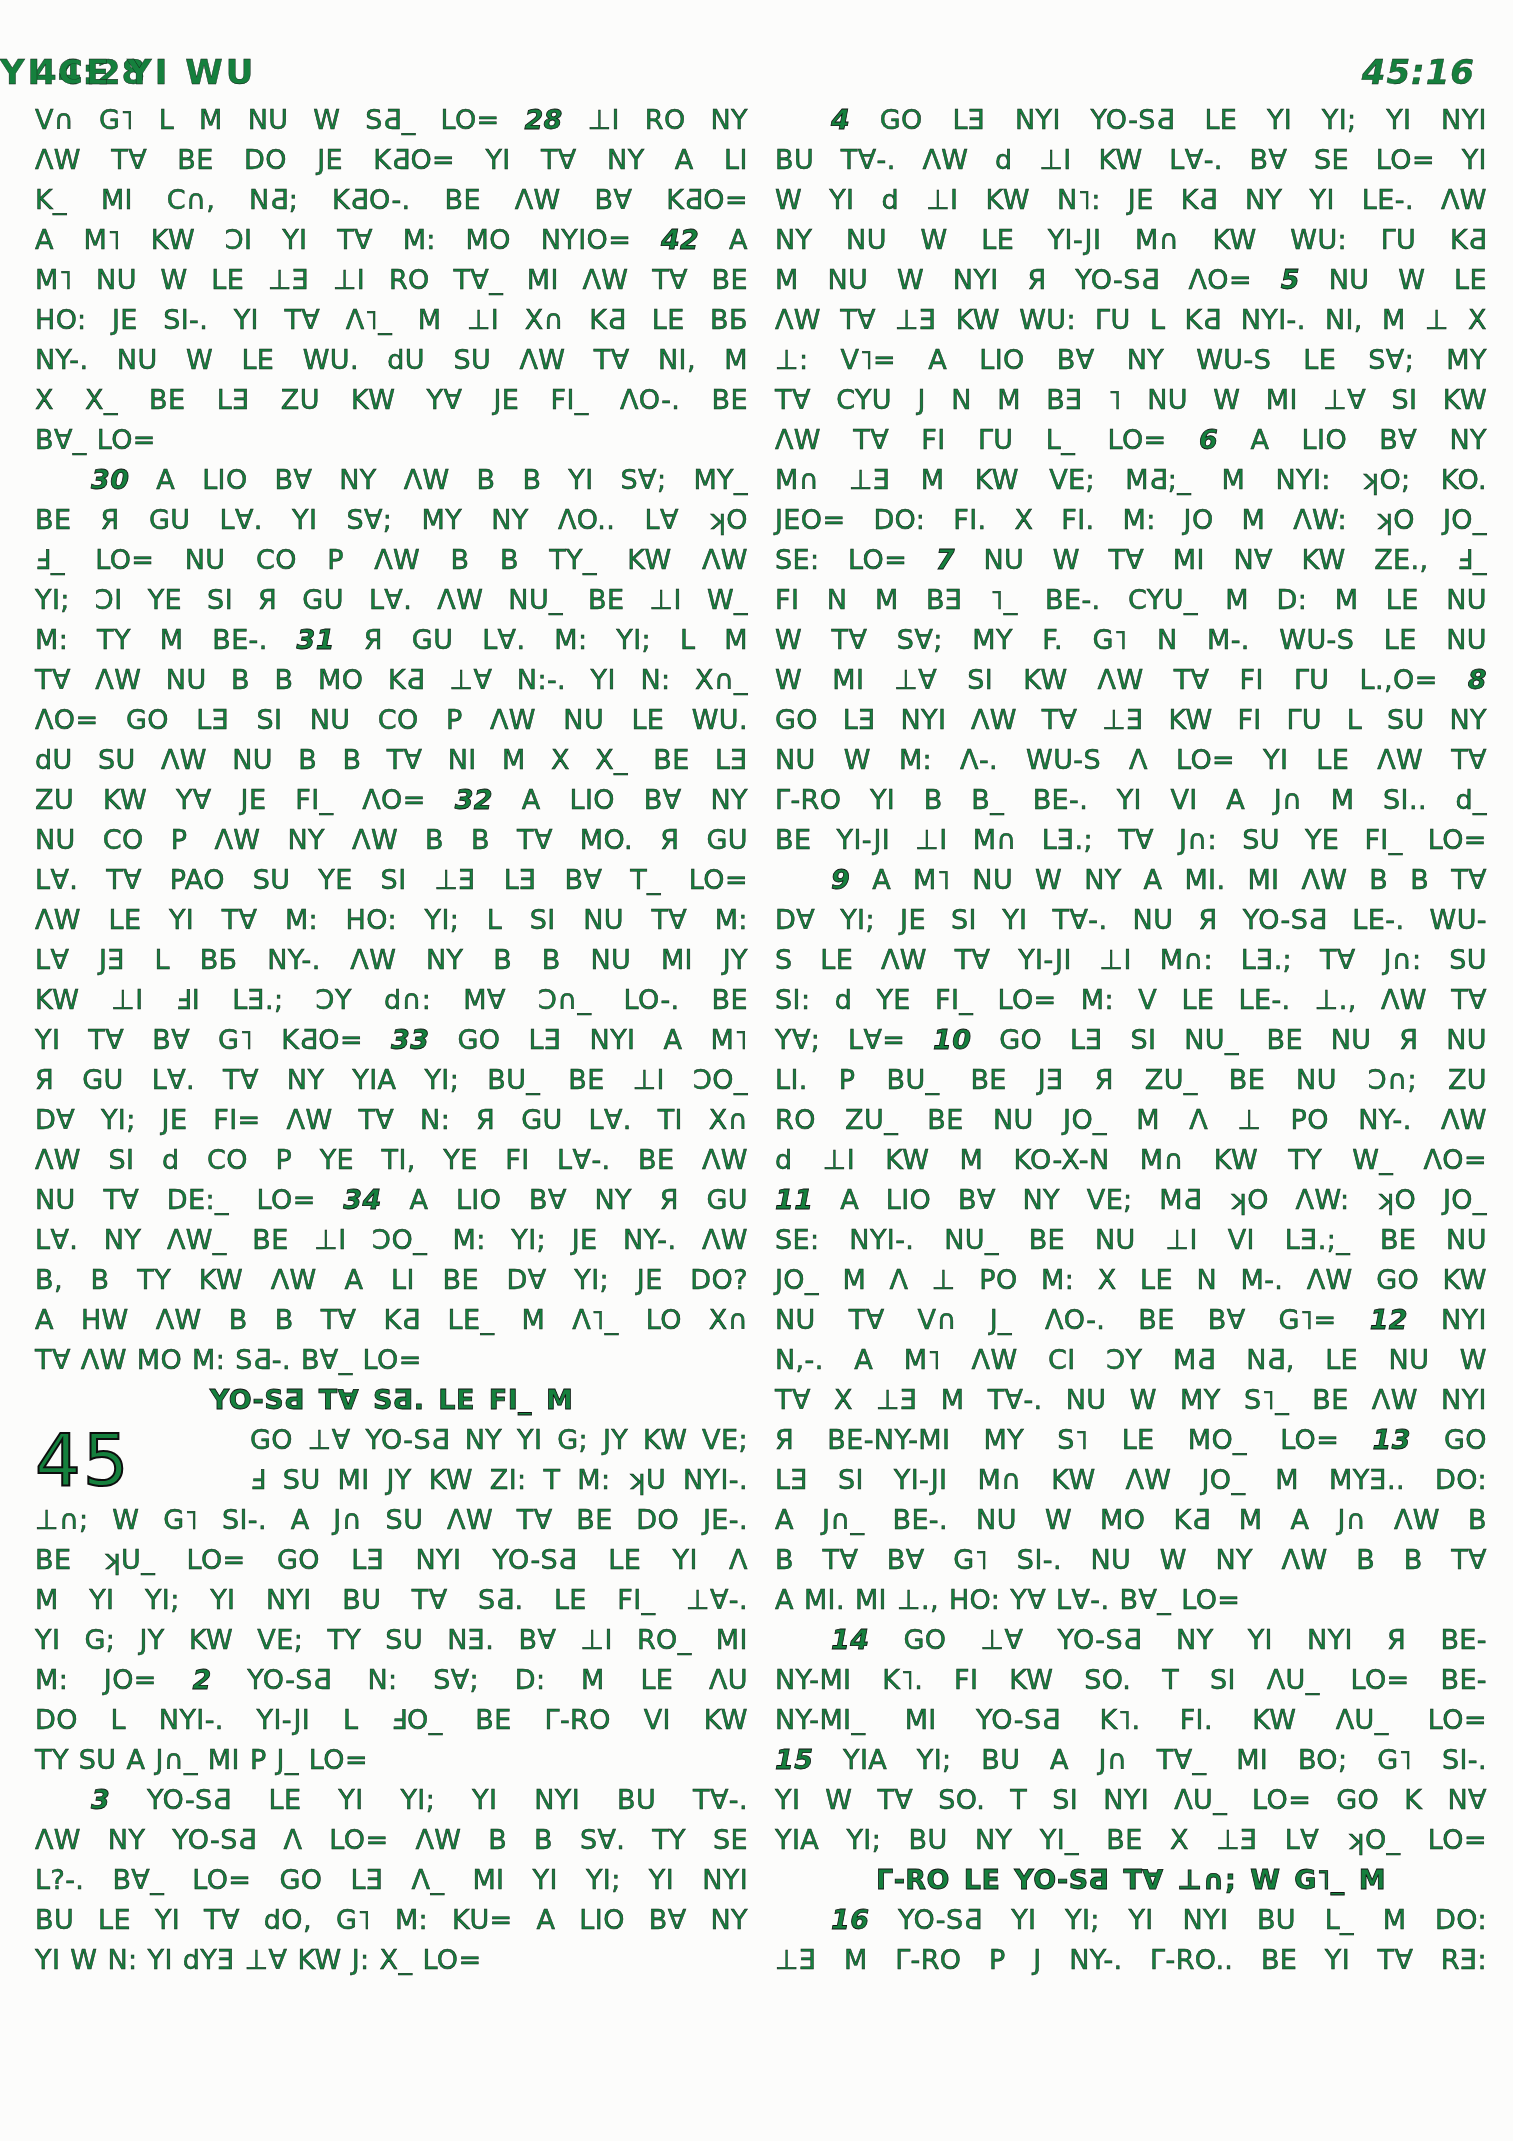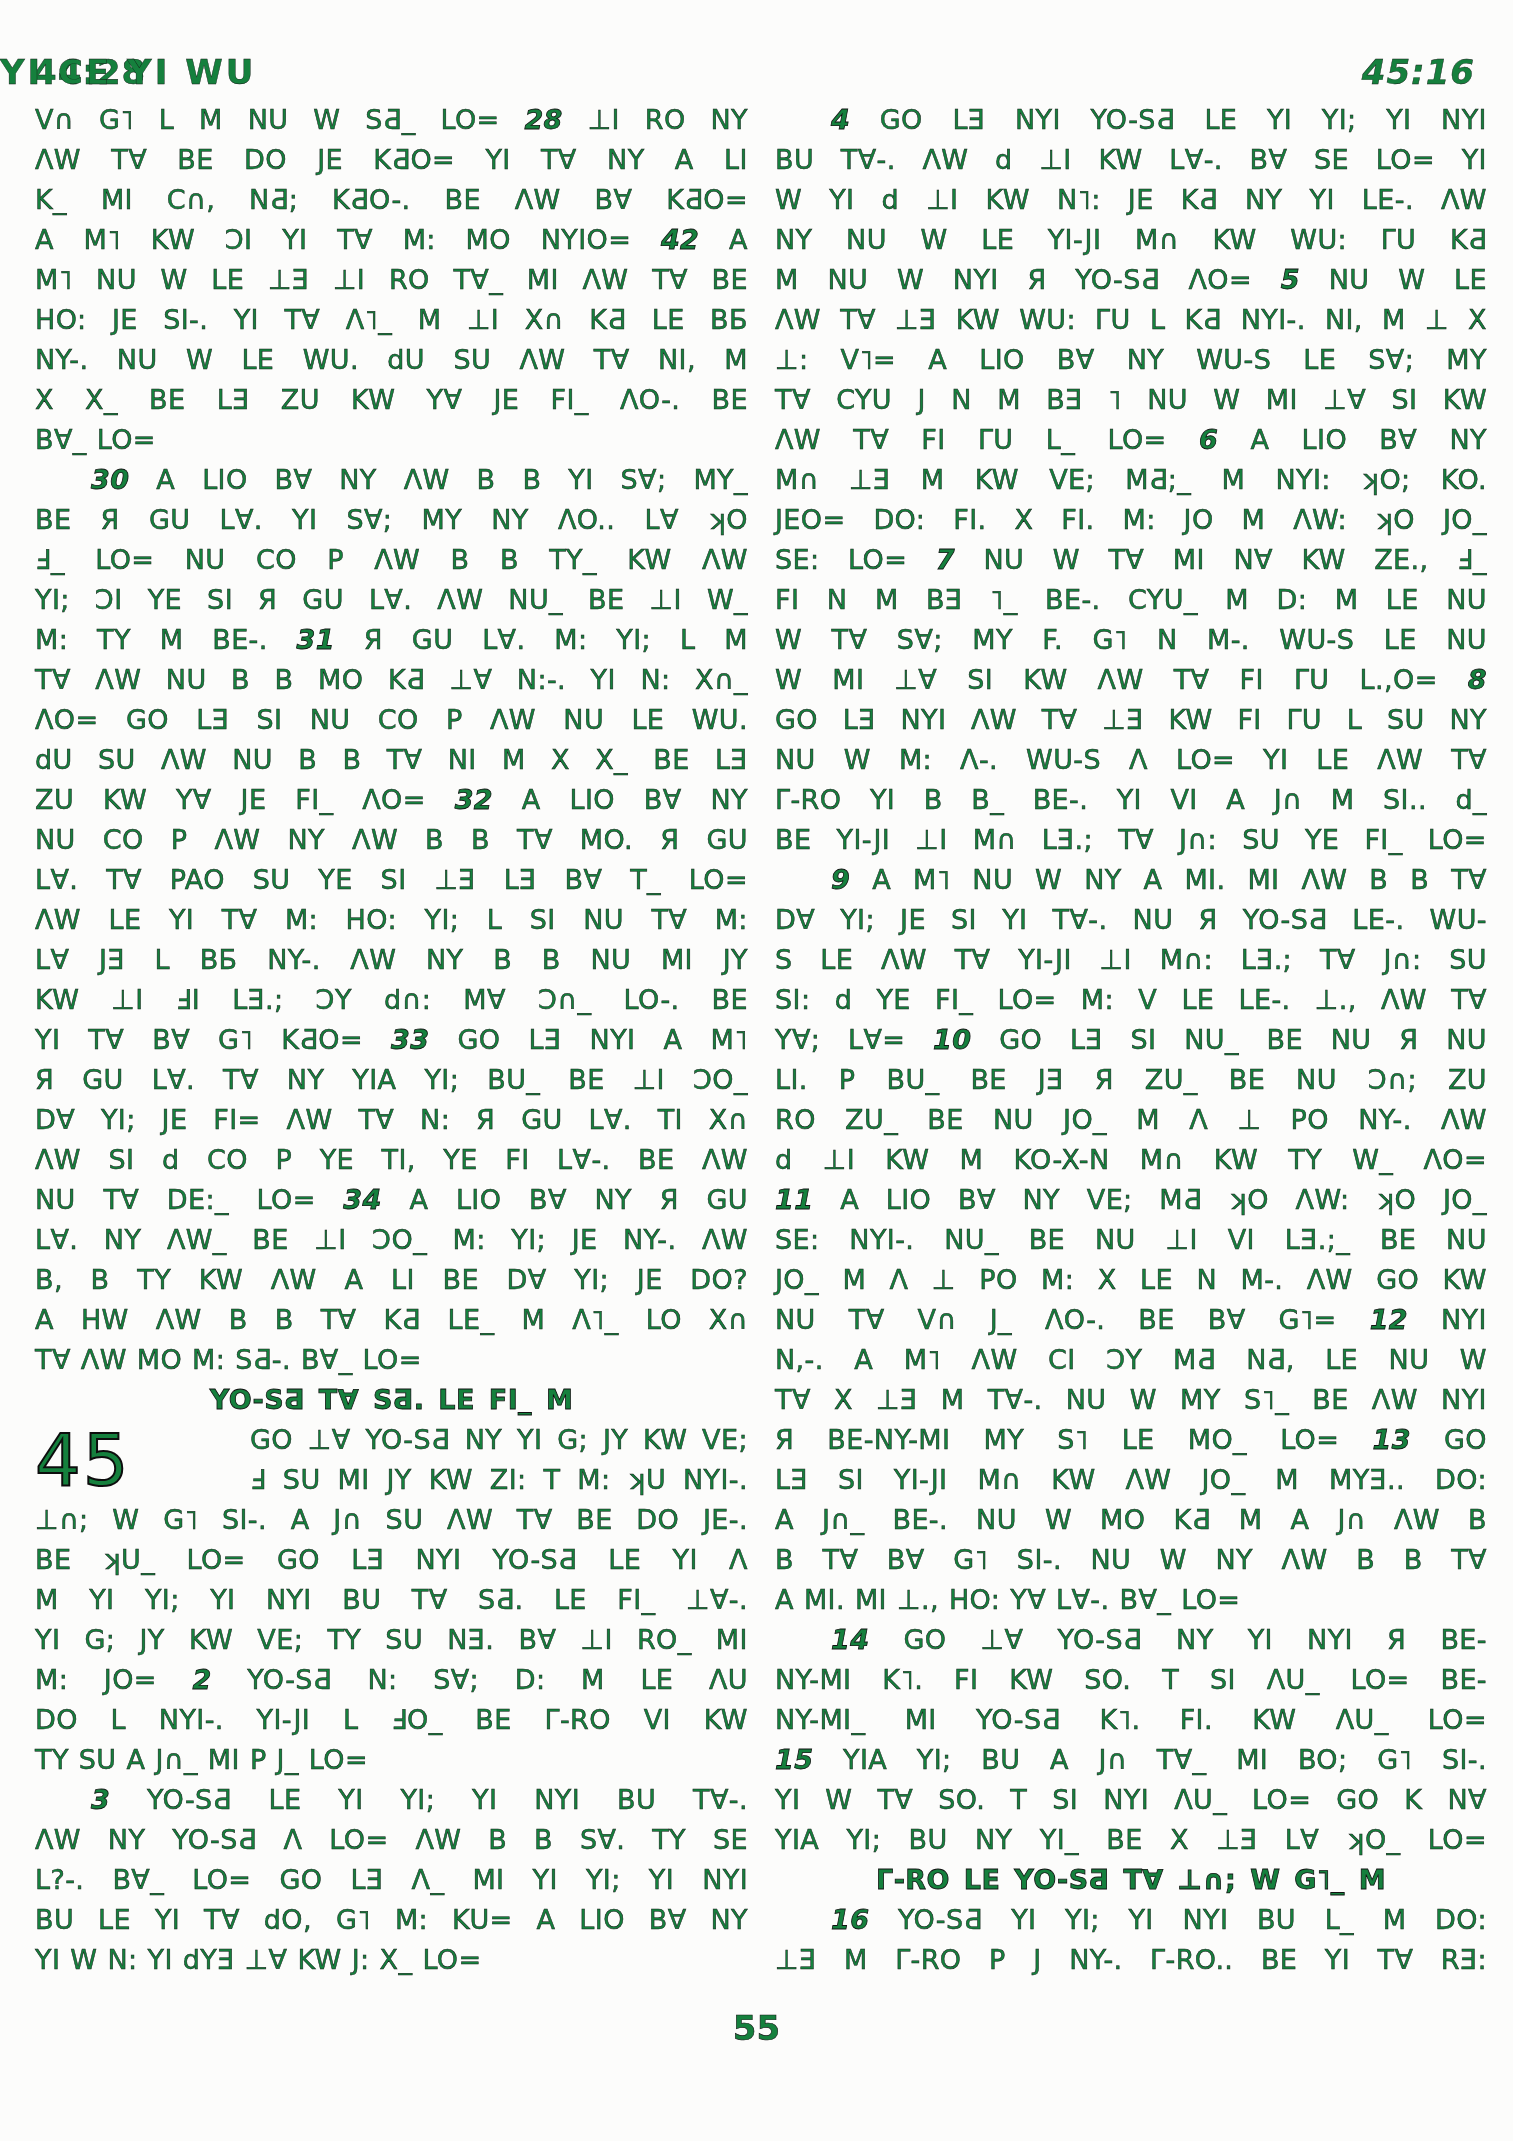--- a/index.html
+++ b/index.html
@@ -1260,15 +1260,14 @@
         <span>J</span>
         <span>NY-.</span>
         <span>Γ-RO..</span>
         <span>BE</span>
         <span>YI</span>
         <span>T∀</span>
         <span>RƎ:</span>
       </div>
     </div>
 
-  <div class="ftr">55</div>
 
 </div>
 
 </body></html>

